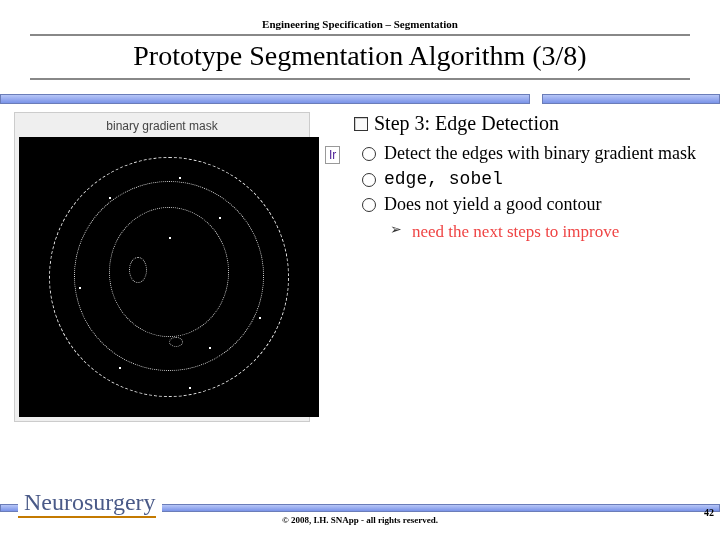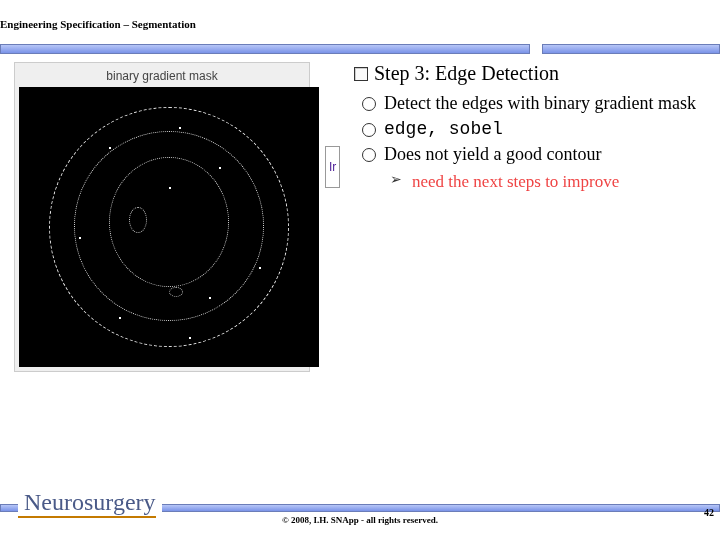--- a/index.html
+++ b/index.html
@@ -8,20 +8,21 @@
     height: 540px;
     background: #fff;
     font-family: Georgia, 'Times New Roman', serif;
     position: relative;
     overflow: hidden;
   }
   .header-area {
     padding-top: 18px;
   }
   .subtitle {
+    text-align: center;
     font-weight: bold;
     font-size: 11px;
     color: #000;
     font-family: Georgia, serif;
   }
   .title {
     text-align: center;
     font-size: 28px;
     color: #000;
     border-top: 2px solid #888;
@@ -103,21 +104,21 @@
     position: absolute; width: 2px; height: 2px; background: #fff;
   }
   .ir-box {
     position: absolute;
     top: 146px;
     left: 325px;
     border: 1px solid #999;
     background: #fff;
     font-family: Arial, sans-serif;
     font-size: 12px;
-    padding: 13px 3px;
+    padding: 1px 3px;
     color: #4c1d95;
   }
   .text-col {
     flex: 1;
     padding-left: 24px;
     padding-top: 0;
   }
   .step-line {
     font-family: Georgia, serif;
     font-size: 20px;
@@ -217,20 +218,21 @@
     font-family: Georgia, serif;
     font-size: 10px;
     font-weight: bold;
   }
 </style>
 </head>
 <body>
 
 <div class="header-area">
   <div class="subtitle">Engineering Specification – Segmentation</div>
+  <div class="title">Prototype Segmentation Algorithm (3/8)</div>
 </div>
 
 <div class="blue-bar-row">
   <div class="blue-left"></div>
   <div class="blue-gap"></div>
   <div class="blue-right"></div>
 </div>
 
 <div class="content">
   <div class="figure-col">

